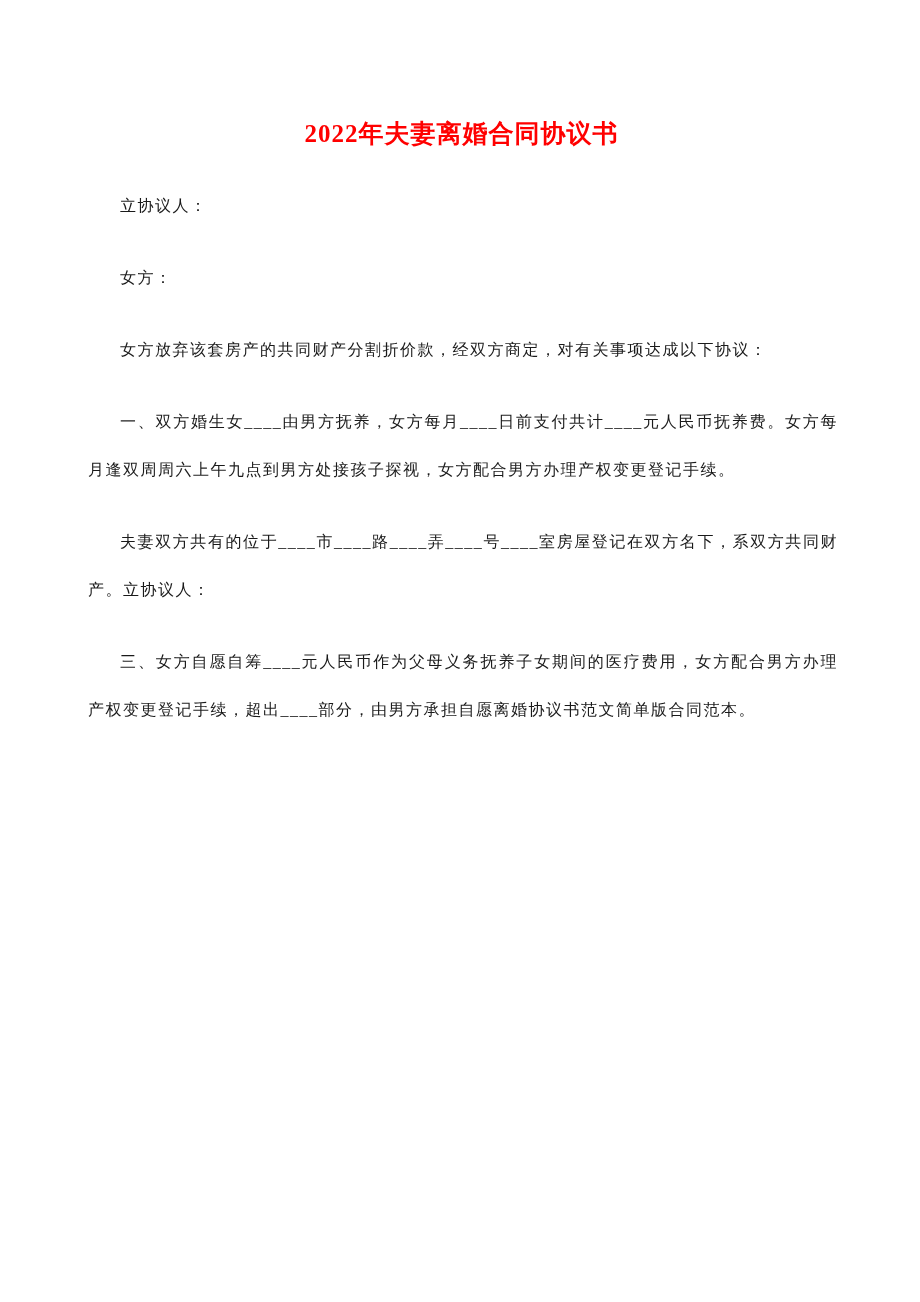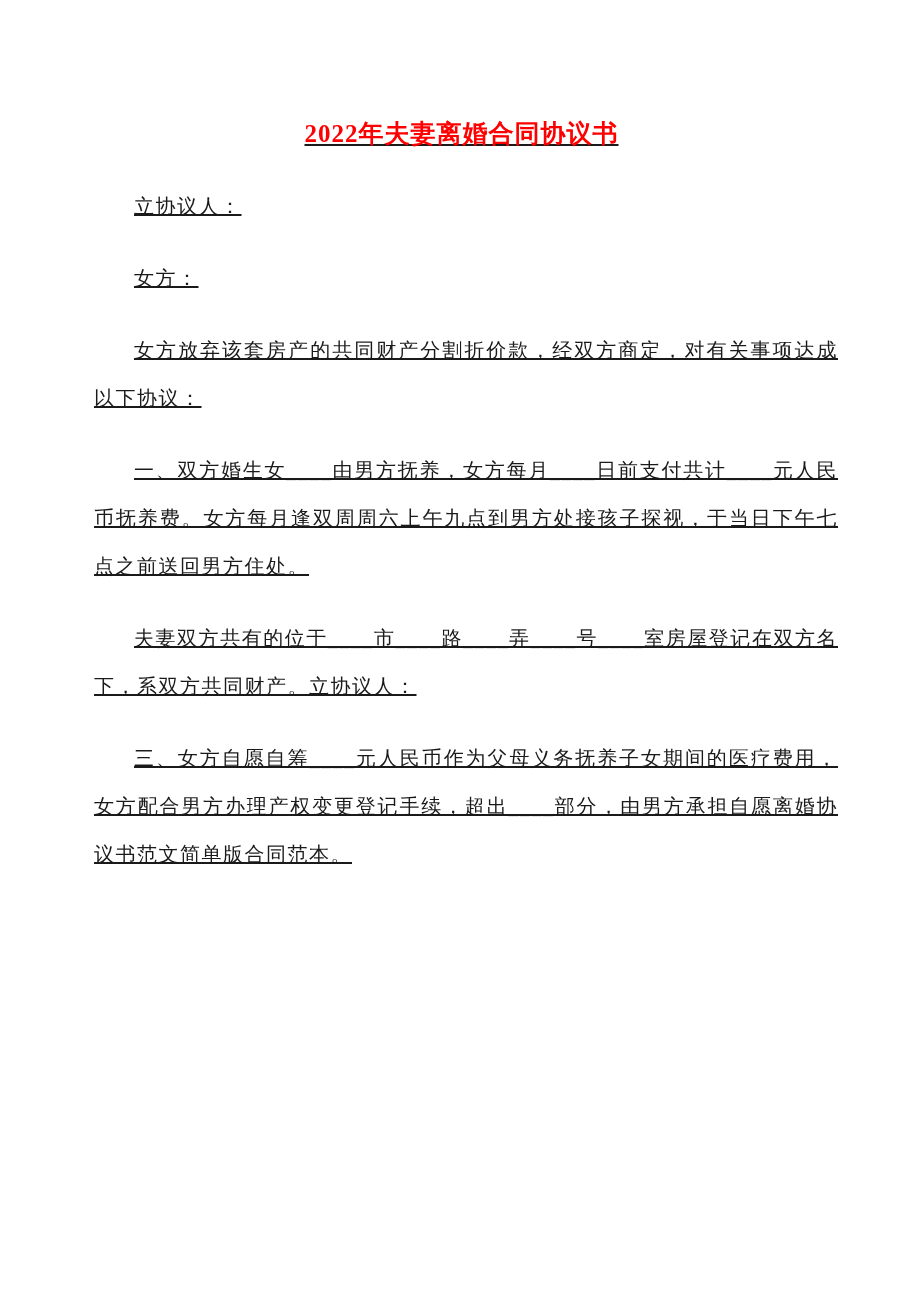--- a/index.html
+++ b/index.html
@@ -11,34 +11,33 @@
     position: relative;
     width: 920px;
     height: 1302px;
     margin: 0 auto;
     background: #ffffff;
     box-sizing: border-box;
     padding: 110px 82px 0 85px;
     font-family: "Liberation Serif", "DejaVu Serif", serif;
     color: #1a1a1a;
     overflow: hidden;
-    text-decoration: underline;
   }
   .doc-title {
     font-size: 25px;
     font-weight: bold;
     text-align: center;
     line-height: 48px;
     margin: 0 0 24px 0;
     letter-spacing: 1px;
   }
   .doc-para {
-    font-size: 20px;
+    font-size: 16px;
     line-height: 48px;
-    margin: 0 0 24px 9px;
+    margin: 0 0 24px 3px;
     text-indent: 2em;
     text-align: justify;
     letter-spacing: 1.5px;
     word-break: break-all;
   }
   .doc-para.bold {
     font-weight: bold;
   }
 </style>
 </head>
@@ -47,20 +46,20 @@
 <div class="page">
   <h1 class="doc-title" style="color: rgb(255, 0, 0);">2022年夫妻离婚合同协议书</h1>
 
   <p class="doc-para">立协议人：</p>
 
 
   <p class="doc-para">女方：</p>
 
   <p class="doc-para">女方放弃该套房产的共同财产分割折价款，经双方商定，对有关事项达成以下协议：</p>
 
-  <p class="doc-para">一、双方婚生女____由男方抚养，女方每月____日前支付共计____元人民币抚养费。女方每月逢双周周六上午九点到男方处接孩子探视，于当日下午七点之前送回男方住处。</p>
+  <p class="doc-para">一、双方婚生女____由男方抚养，女方每月____日前支付共计____元人民币抚养费。女方每月逢双周周六上午九点到男方处接孩子探视，女方配合男方办理产权变更登记手续。</p>
 
 
   <p class="doc-para">夫妻双方共有的位于____市____路____弄____号____室房屋登记在双方名下，系双方共同财产。立协议人：</p>
 
 
   <p class="doc-para">三、女方自愿自筹____元人民币作为父母义务抚养子女期间的医疗费用，女方配合男方办理产权变更登记手续，超出____部分，由男方承担自愿离婚协议书范文简单版合同范本。</p>
 </div>
 
 </body></html>

